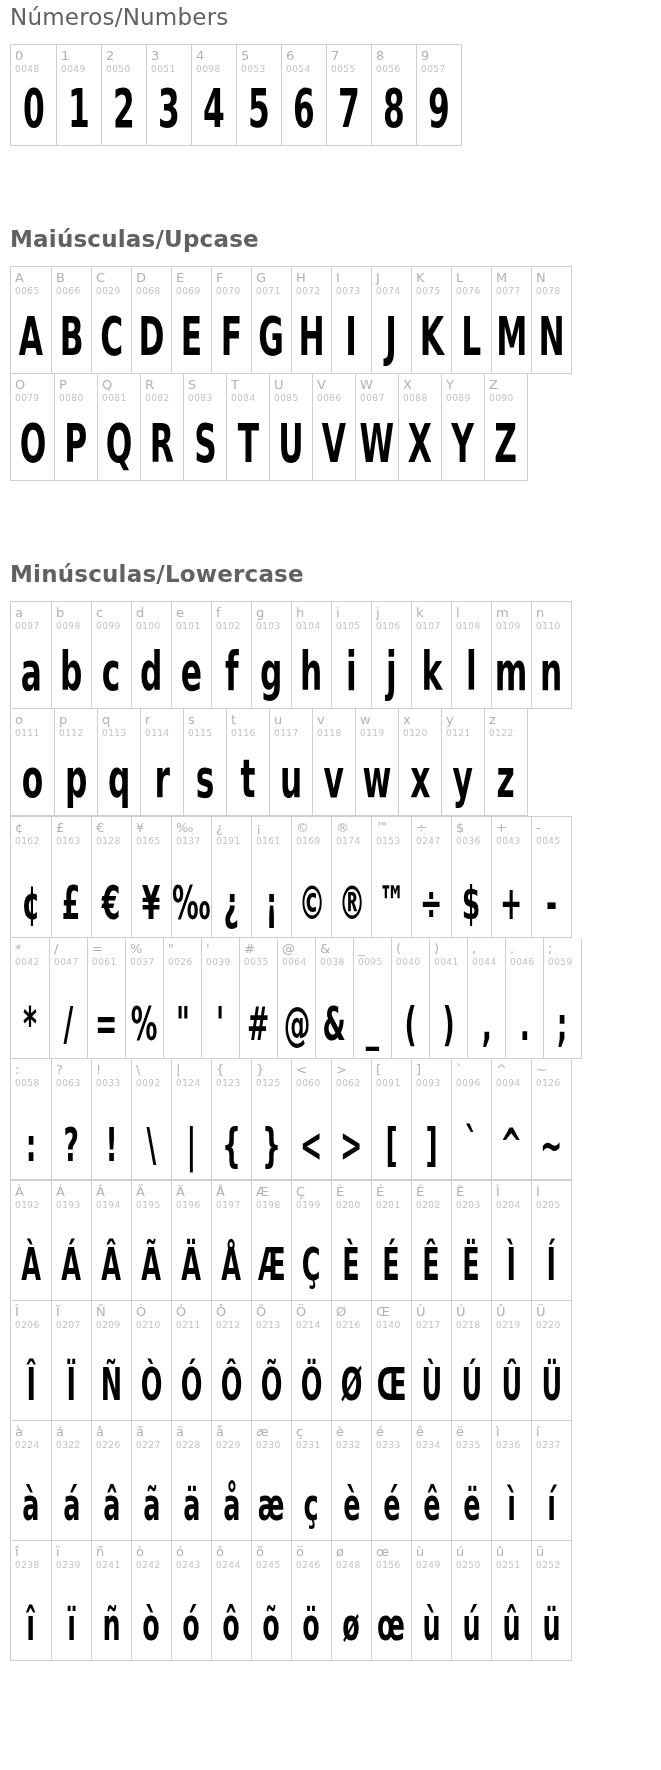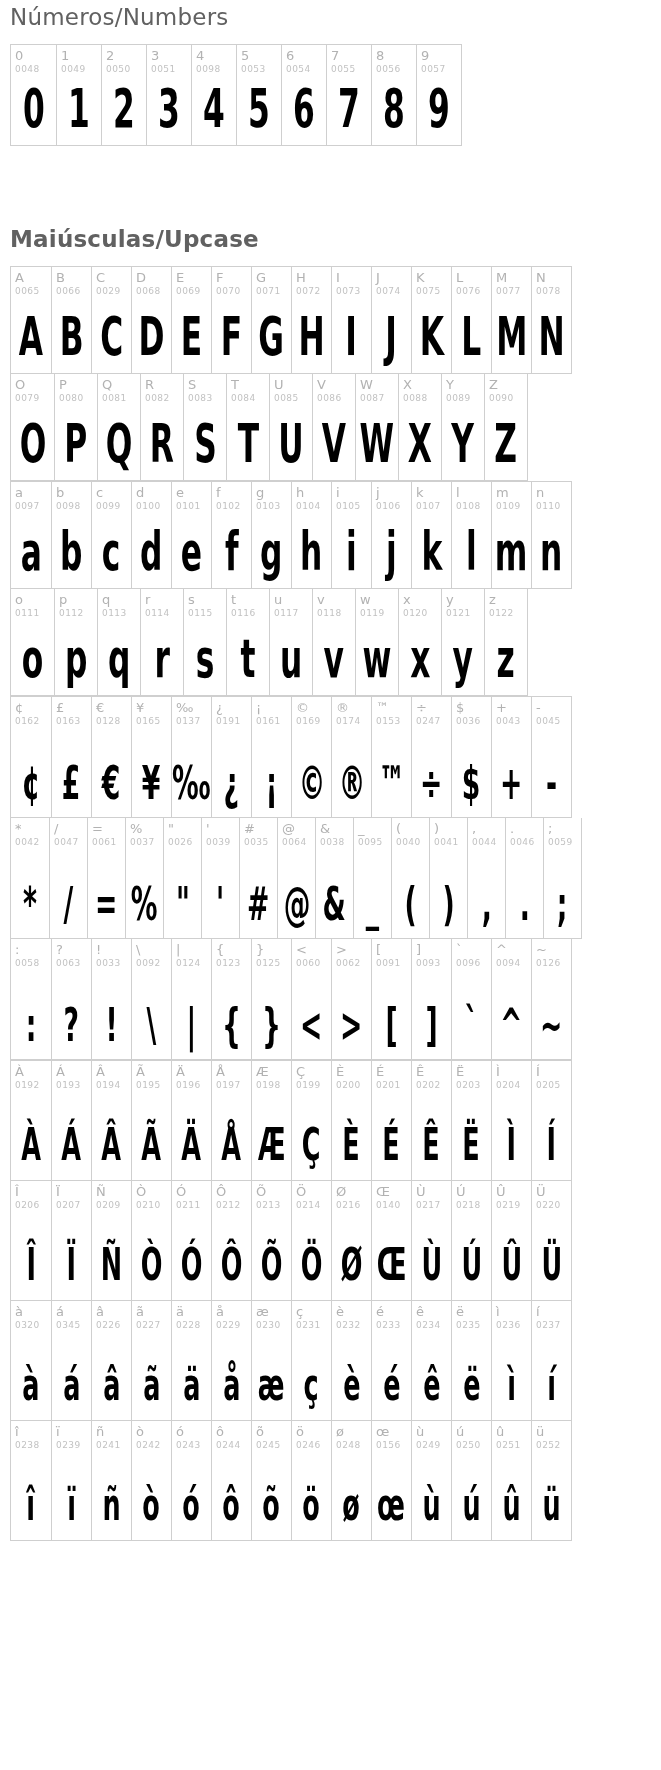--- a/index.html
+++ b/index.html
@@ -383,20 +383,21 @@
             </div>
             <div class="glyph">
               <span class="glyph-inner">Z</span>
             </div>
           </div>
         </div>
       </div>
   </section>
 
   <section class="font-section section-lowercase">
+    <h2 class="section-title">Minúsculas/Lowercase</h2>
     <div class="grid">
         <div class="char-row cells-14">
           <div class="cell">
             <div class="ref">
               <span class="ref-char">a</span>
               <span class="ref-code">0097</span>
             </div>
             <div class="glyph">
               <span class="glyph-inner">a</span>
             </div>
@@ -1285,30 +1286,30 @@
             </div>
             <div class="glyph">
               <span class="glyph-inner">Ü</span>
             </div>
           </div>
         </div>
         <div class="char-row cells-14">
           <div class="cell">
             <div class="ref">
               <span class="ref-char">à</span>
-              <span class="ref-code">0320</span>
+              <span class="ref-code">0224</span>
             </div>
             <div class="glyph">
               <span class="glyph-inner">à</span>
             </div>
           </div>
           <div class="cell">
             <div class="ref">
               <span class="ref-char">á</span>
-              <span class="ref-code">0345</span>
+              <span class="ref-code">0322</span>
             </div>
             <div class="glyph">
               <span class="glyph-inner">á</span>
             </div>
           </div>
           <div class="cell">
             <div class="ref">
               <span class="ref-char">â</span>
               <span class="ref-code">0226</span>
             </div>

